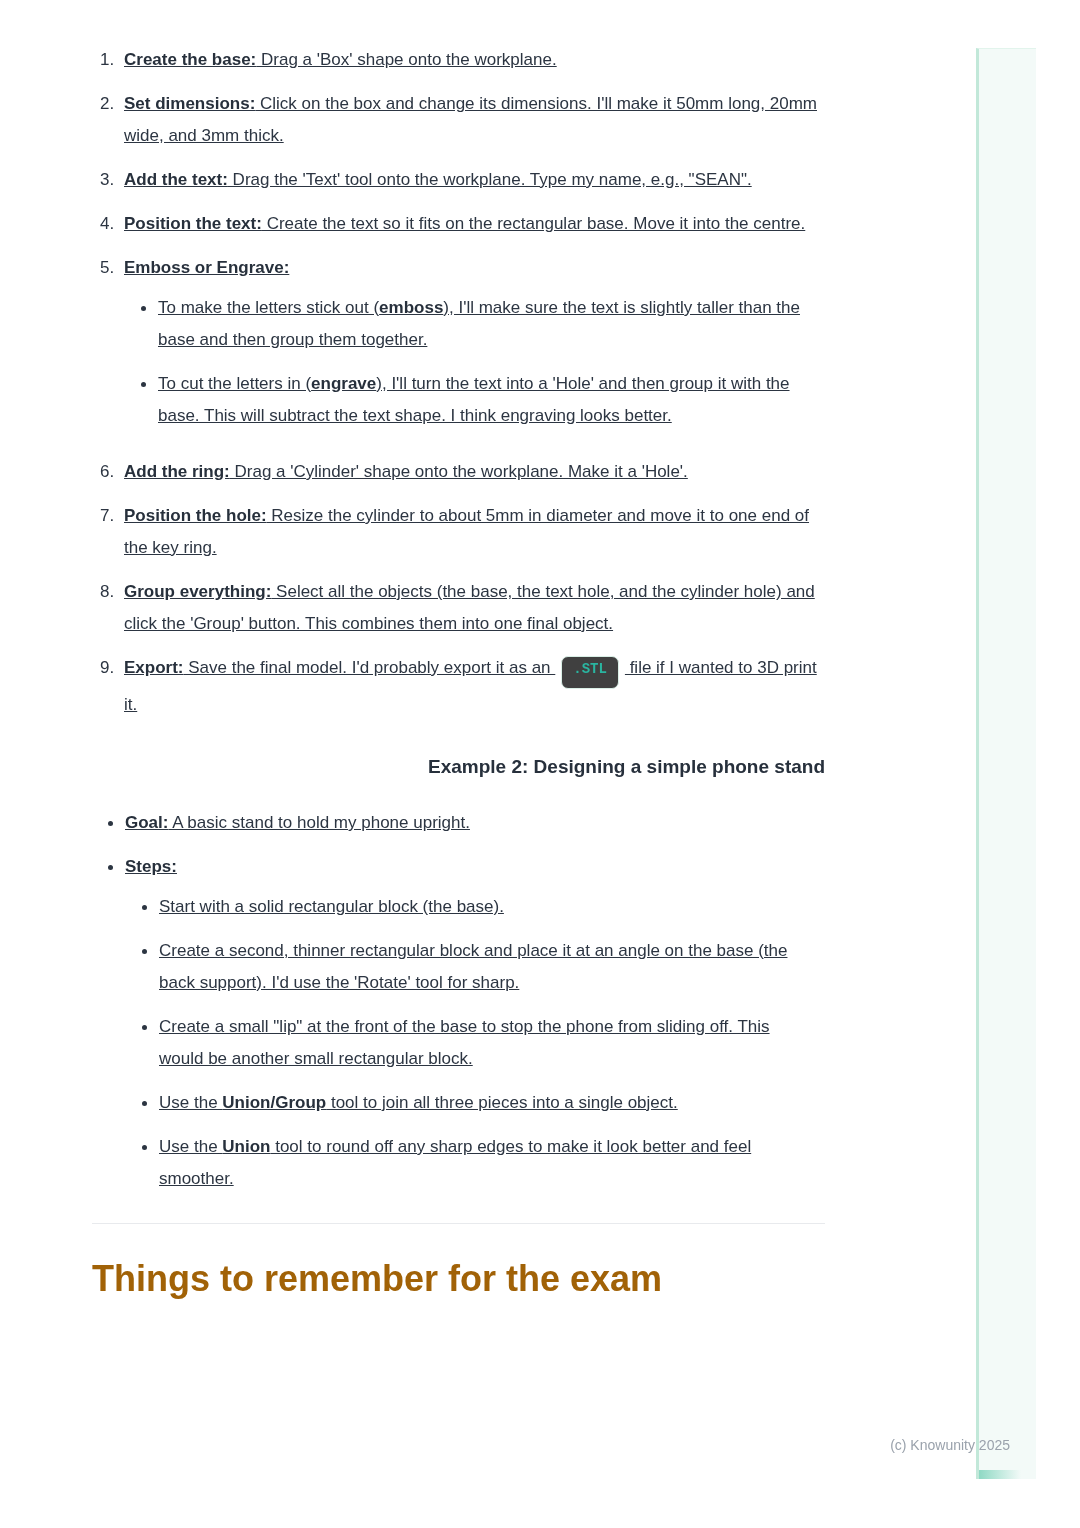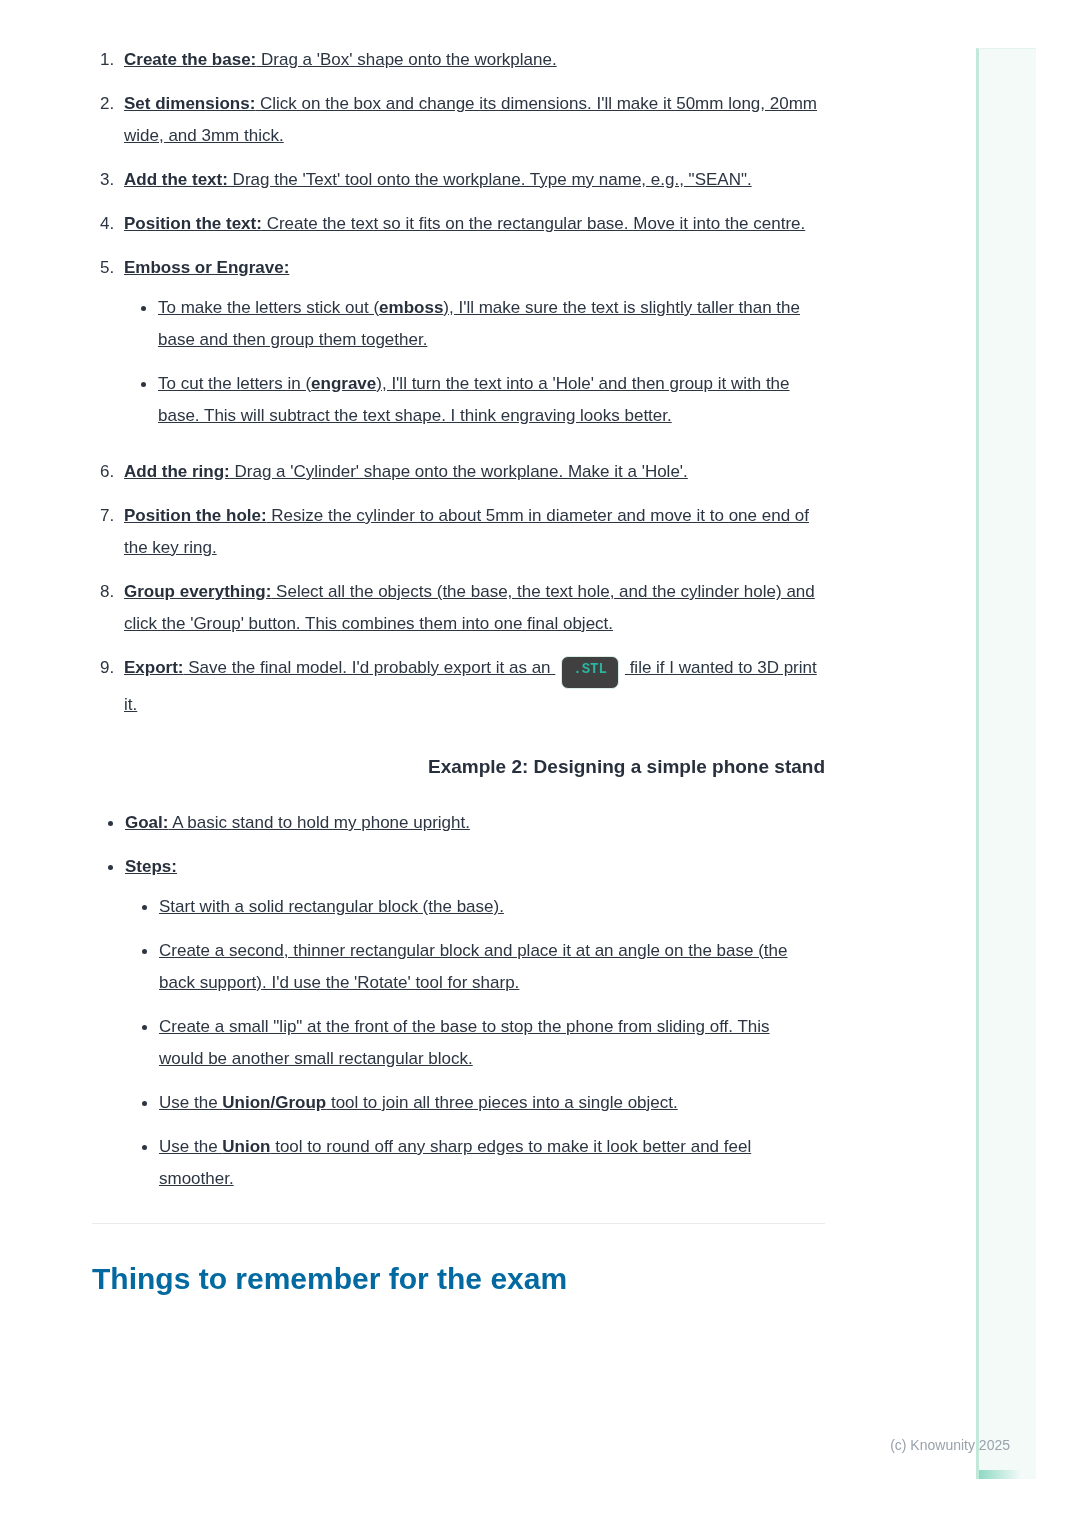--- a/index.html
+++ b/index.html
@@ -81,23 +81,23 @@
     margin: 32px 0 26px 0;
     line-height: 28px;
     text-align: right;
   }
   hr.section-divider {
     border: none;
     border-top: 1px solid #e8eaed;
     margin: 28px 0 0 0;
   }
   h2.exam-heading {
-    font-size: 30px;
+    font-size: 36px;
     font-weight: 700;
-    color: #0369a1;
+    color: #a16207;
     margin: 38px 0 12px 0;
     line-height: 34px;
   }
   .footer {
     position: absolute;
     top: 1437px;
     right: 70px;
     font-size: 14px;
     color: #9aa2ac;
   }

